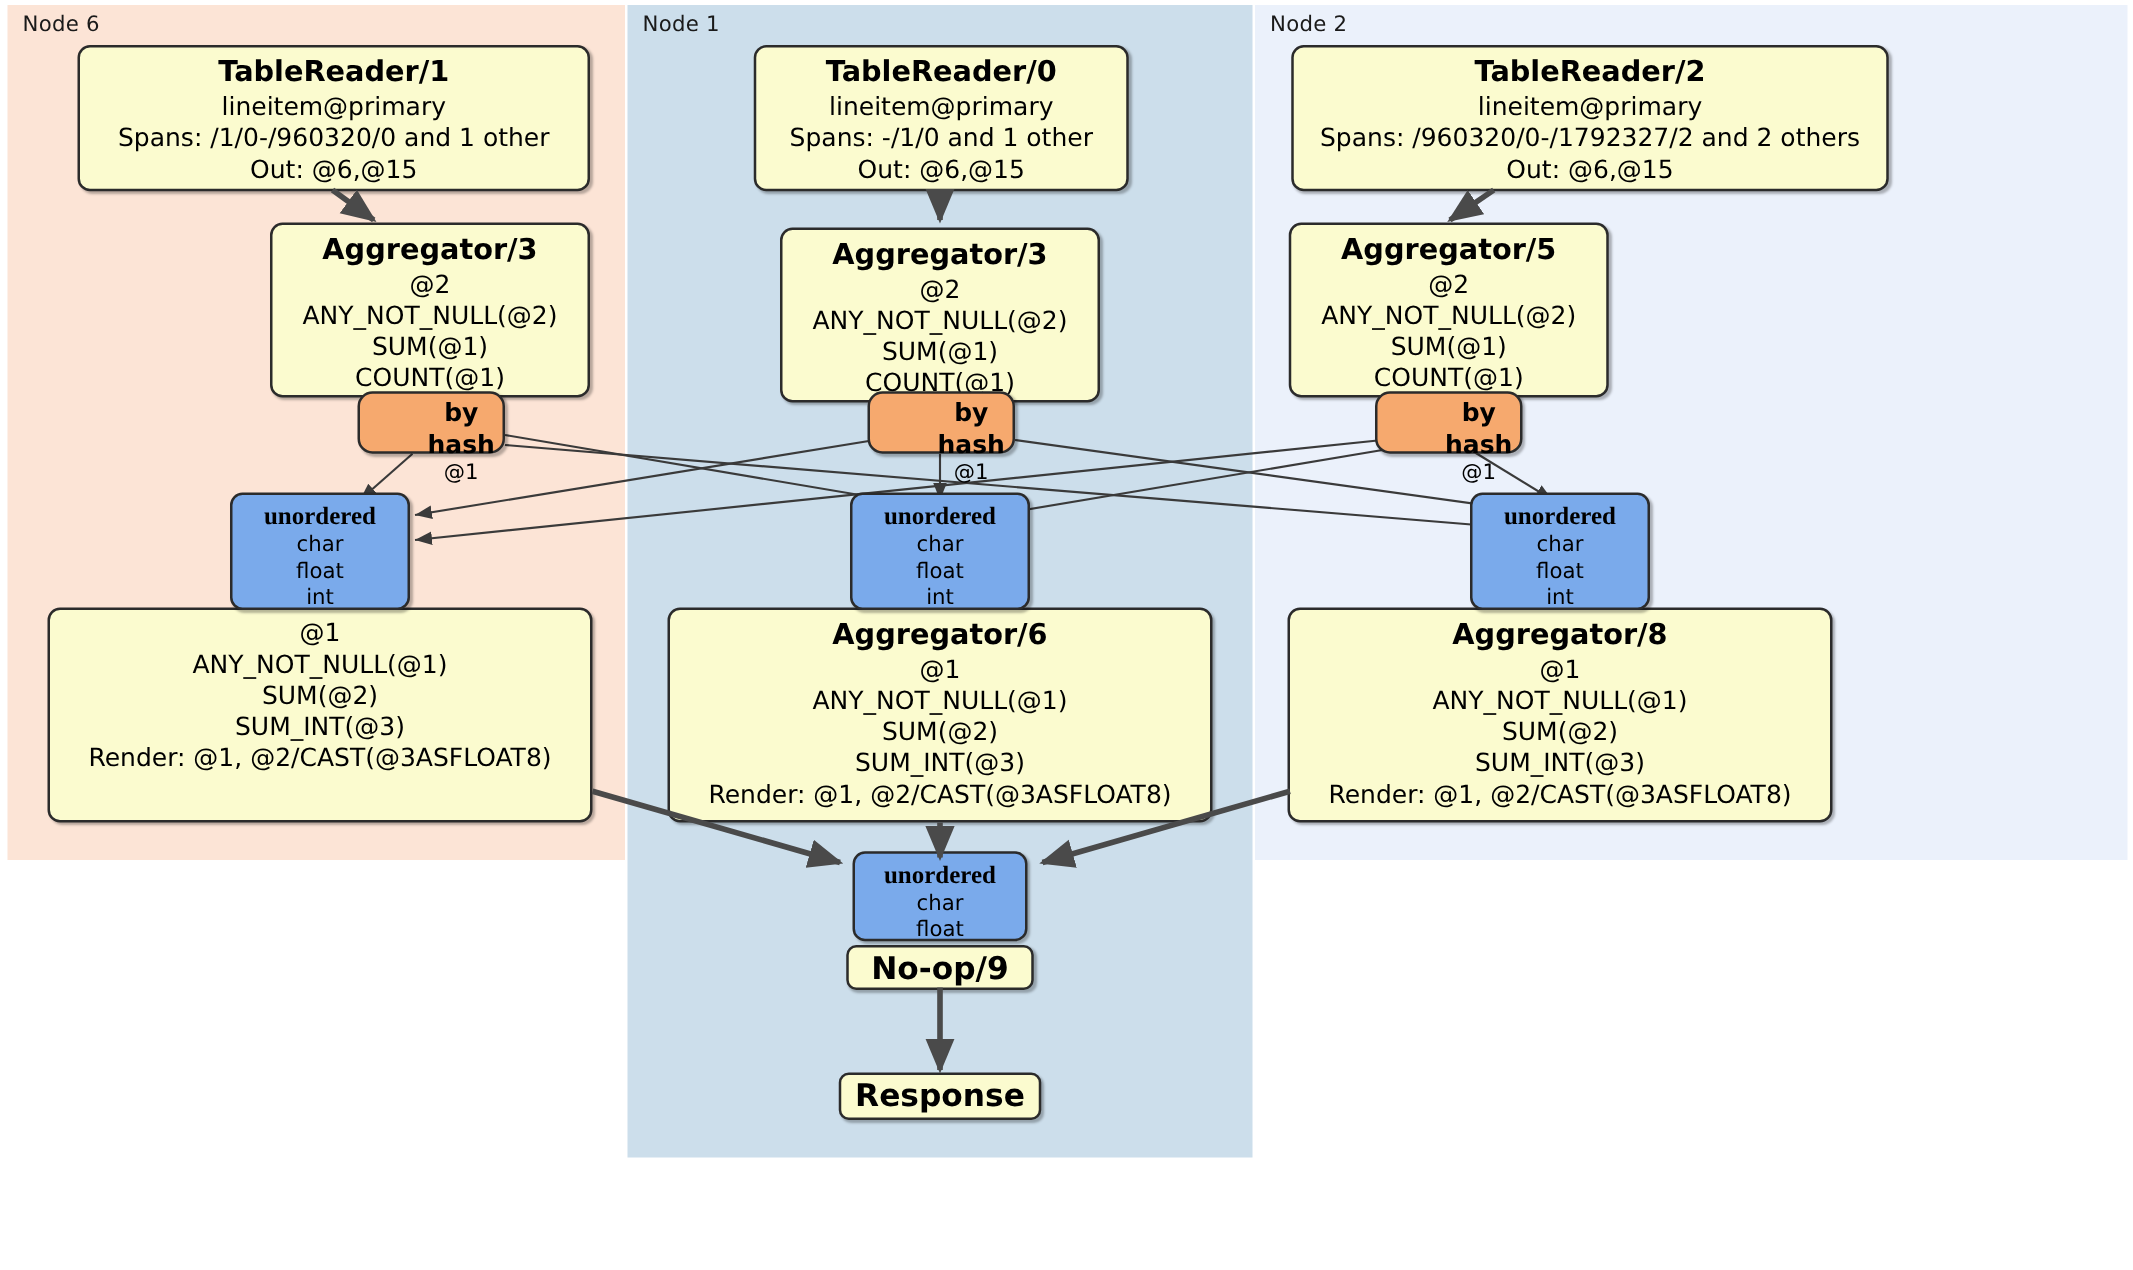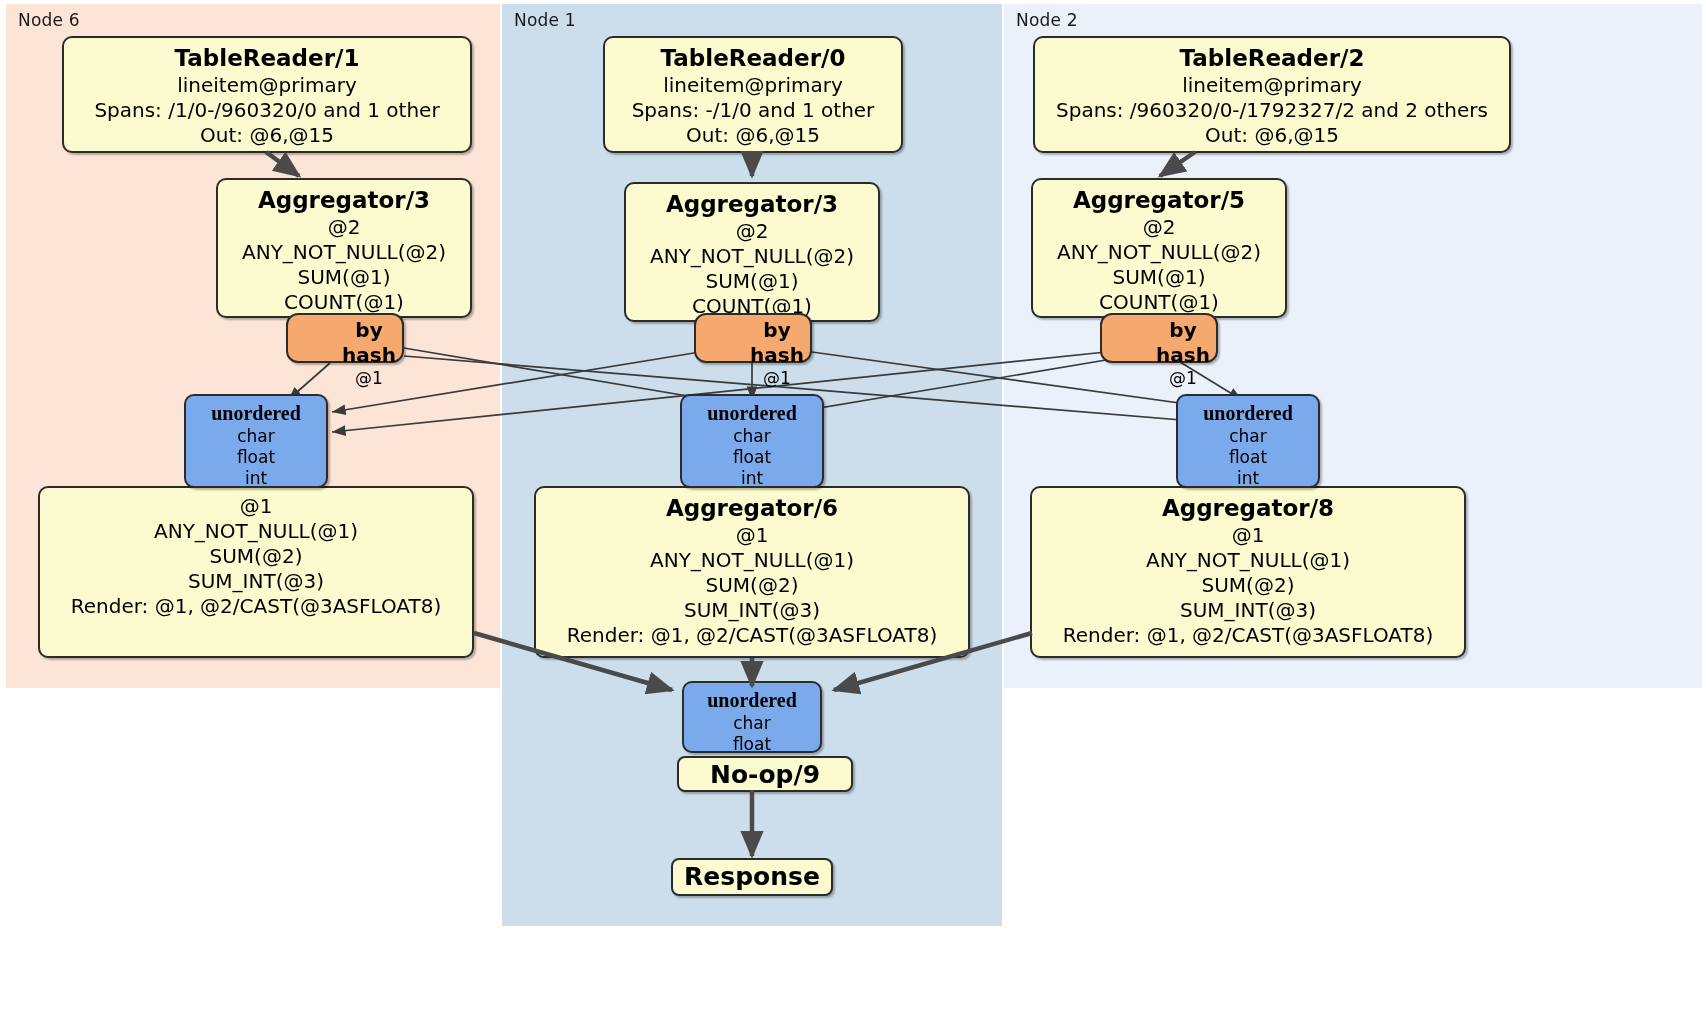--- a/index.html
+++ b/index.html
@@ -295,21 +295,21 @@
     <div class="line">SUM_INT(@3)</div>
     <div class="line">Render: @1, @2/CAST(@3ASFLOAT8)</div>
   </div>
 
   <div class="sync" style="left:682px; top:681px; width:140px; height:72px;">
     <div class="title">unordered</div>
     <div class="line">char</div>
     <div class="line">float</div>
   </div>
 
-  <div class="term" style="left:677px; top:756px; width:176px; height:36px;">
+  <div class="term" style="left:677px; top:756px; width:150px; height:36px;">
     <span>No-op/9</span>
   </div>
 
   <div class="term" style="left:671px; top:858px; width:162px; height:38px;">
     <span>Response</span>
   </div>
 
 </div>
 
 </body></html>

